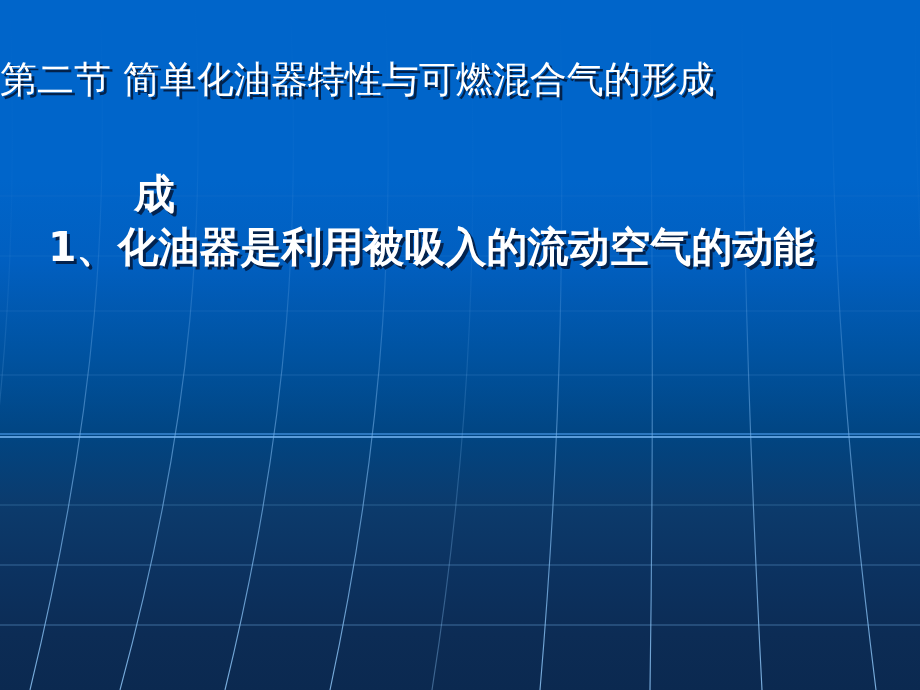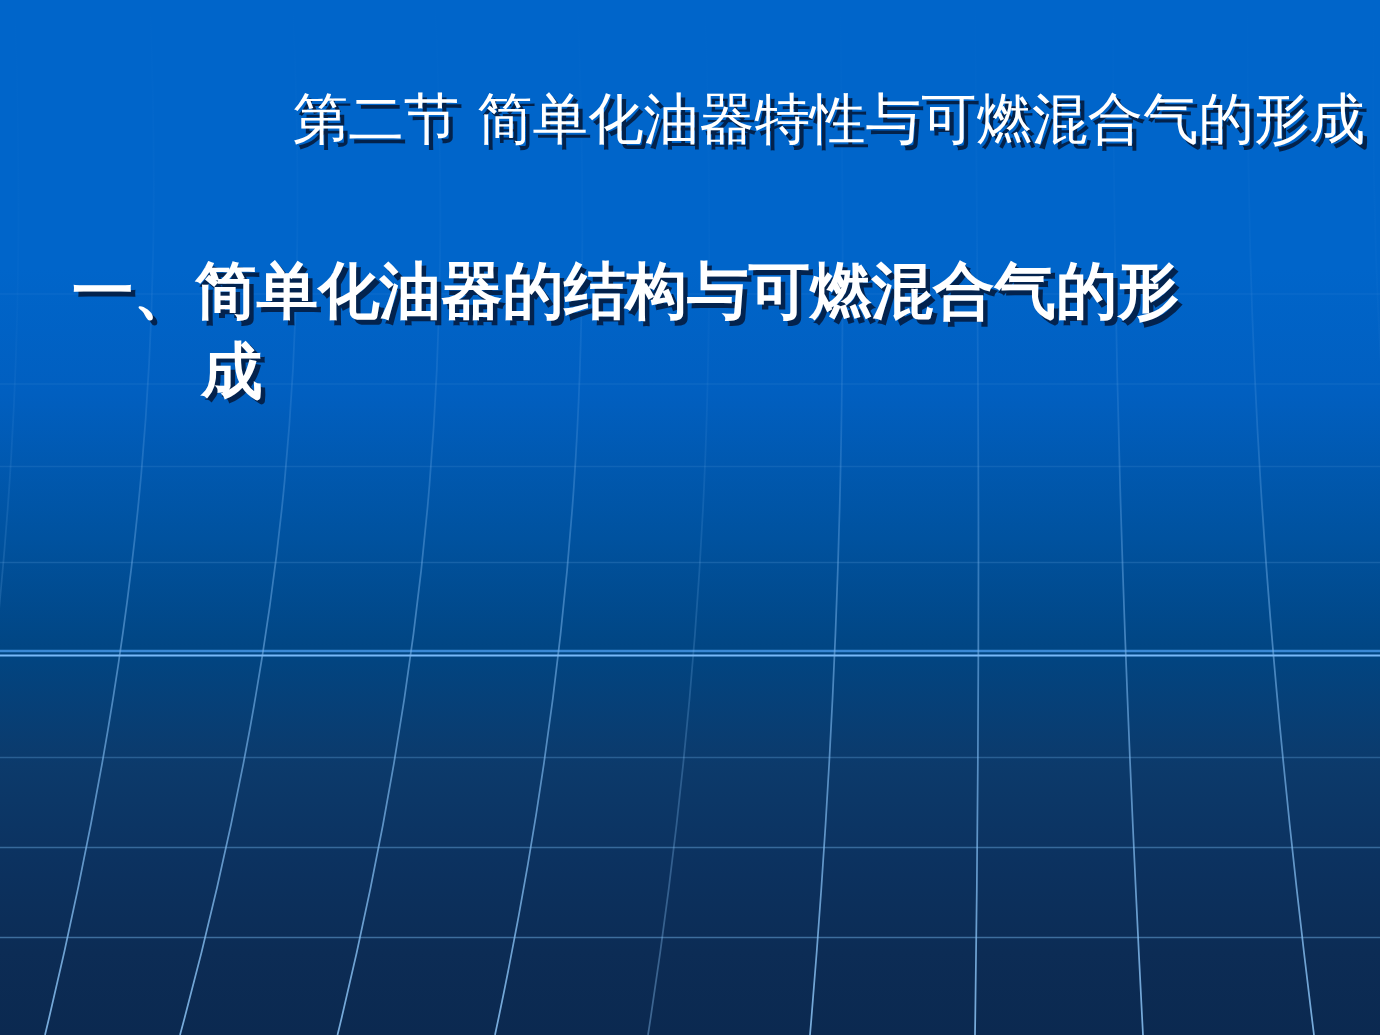--- a/index.html
+++ b/index.html
@@ -42,21 +42,21 @@
   .text-layer {
     position: absolute;
     inset: 0;
   }
 
   #slide-title {
     position: absolute;
     left: 0;
     top: 58px;
     width: 910px;
-    text-align: right;
+    text-align: left;
     color: #ffffff;
     font-size: 37px;
     line-height: 1.18;
     font-weight: 400;
     letter-spacing: 0px;
     text-shadow: 3px 3px 0 rgba(3, 28, 64, 0.92);
     white-space: nowrap;
   }
 
   #body-block {
@@ -126,18 +126,18 @@
       <path d="M 832 0 C 830 215, 842 418, 876 690" stroke="url(#fadeTop)"></path>
       <path d="M 916 0 C 912 215, 928 418, 975 690" stroke="url(#fadeTopSoft)"></path>
     </g>
   </svg>
 
   <div class="text-layer">
 
     <div id="slide-title">第二节 简单化油器特性与可燃混合气的形成</div>
 
     <div id="body-block">
-      <div class="body-line">一、简单化油器的结构与可燃混合气的形</div>
       <div class="body-line indent">成</div>
+      <div class="body-line">1、化油器是利用被吸入的流动空气的动能</div>
     </div>
 
   </div>
 </div>
 
 </body></html>

